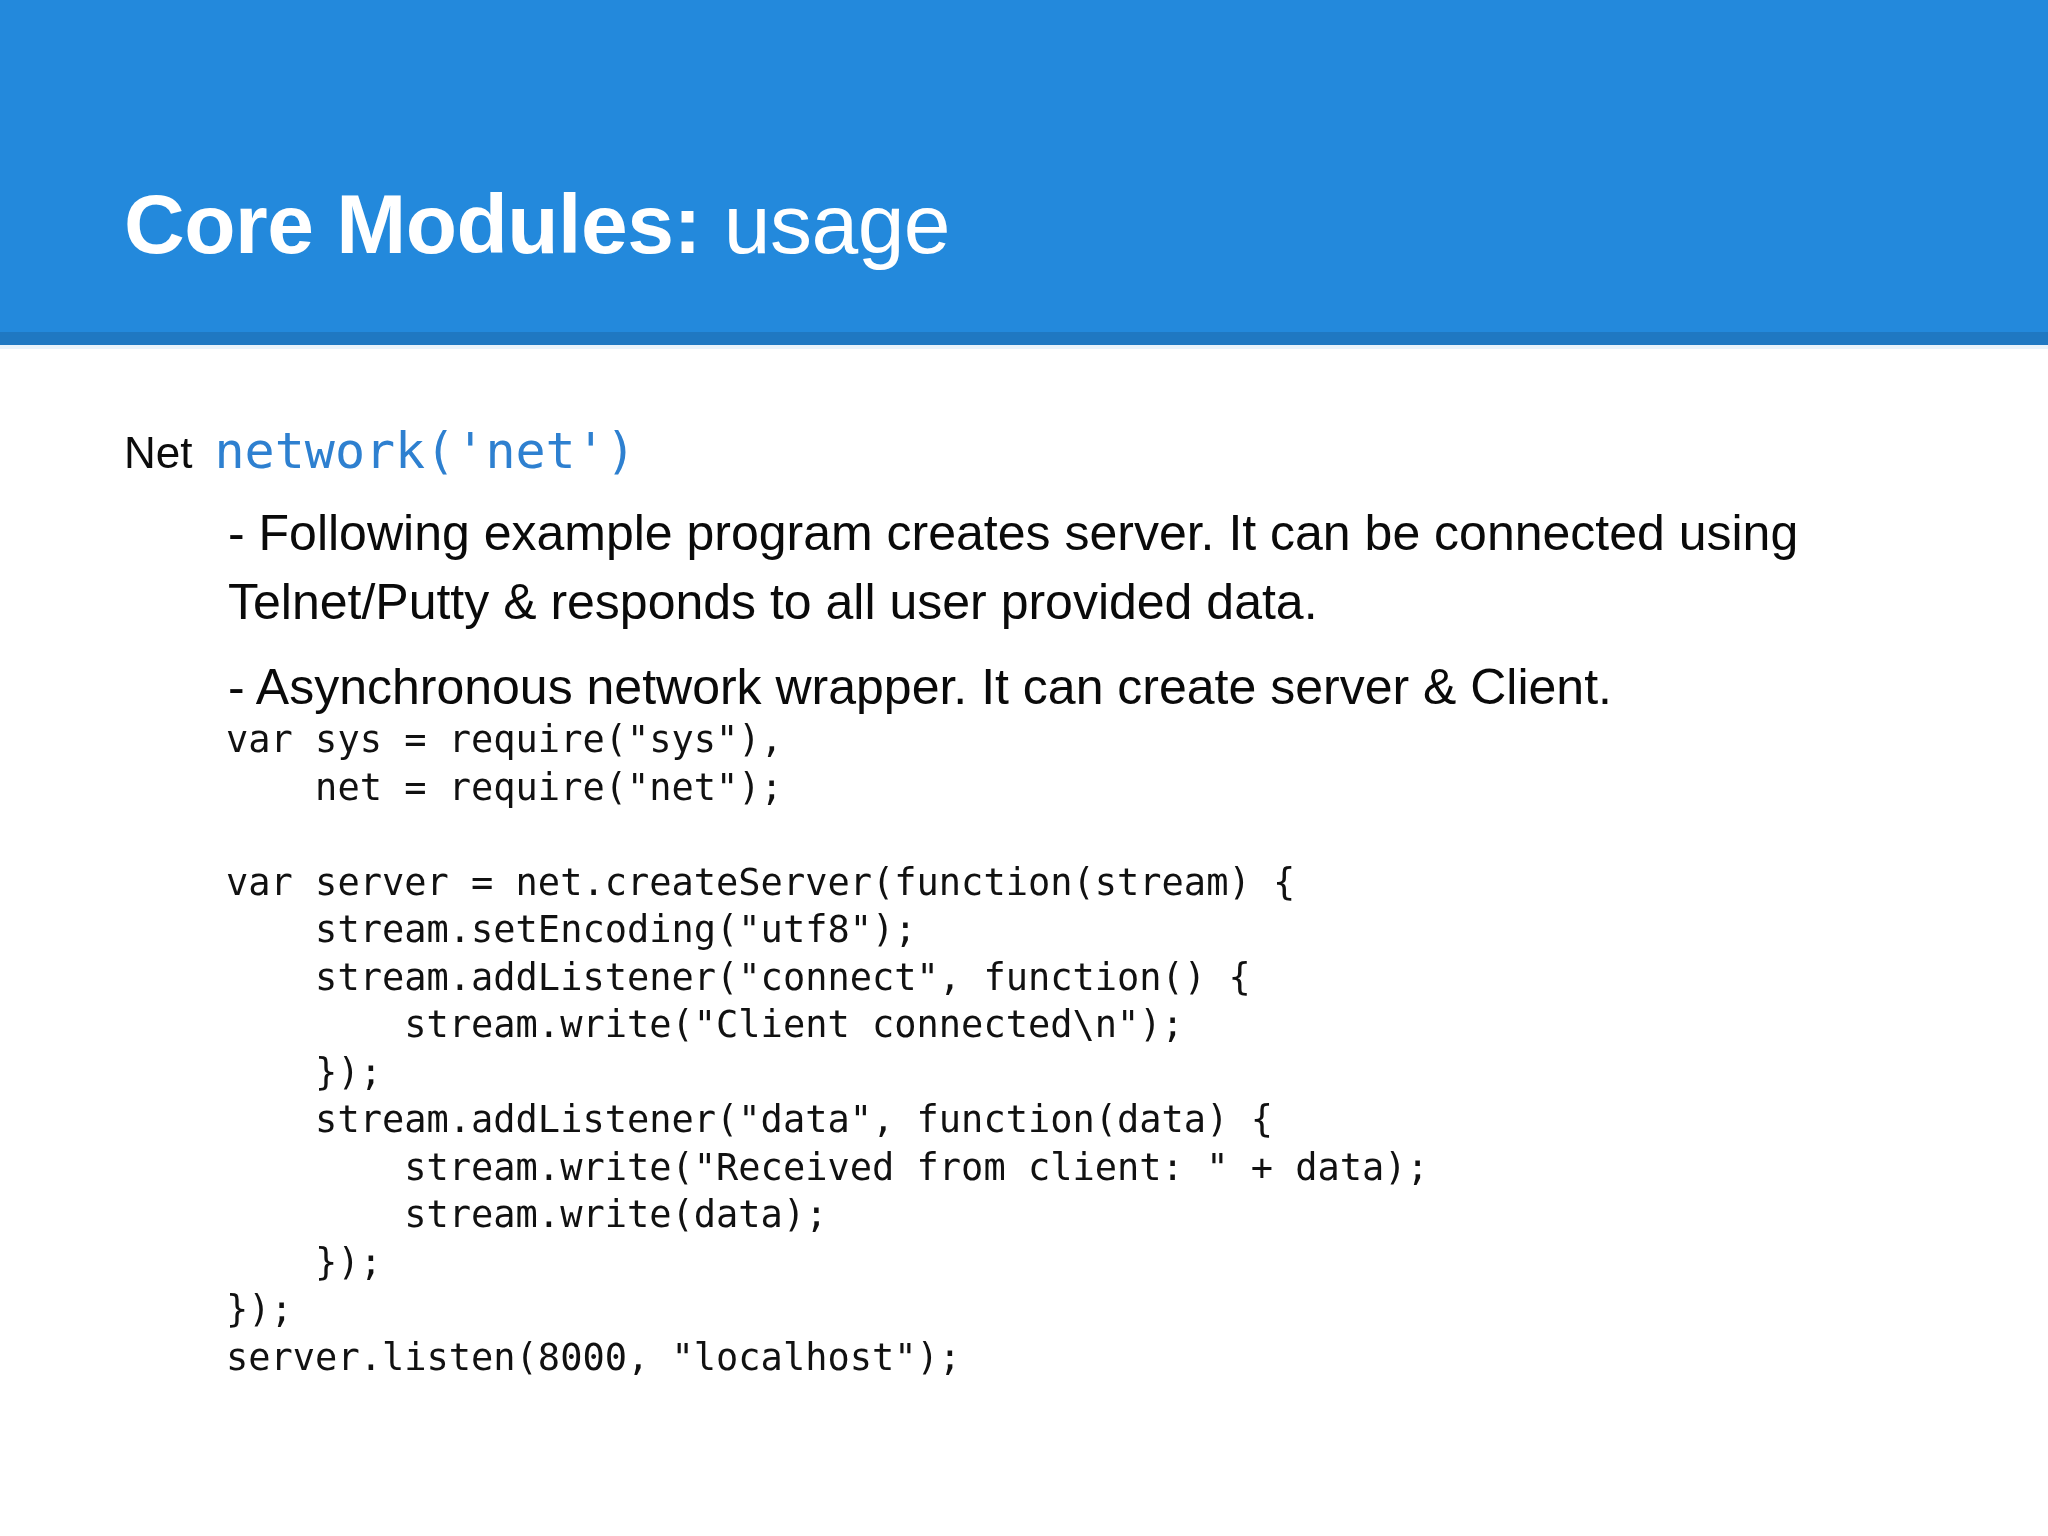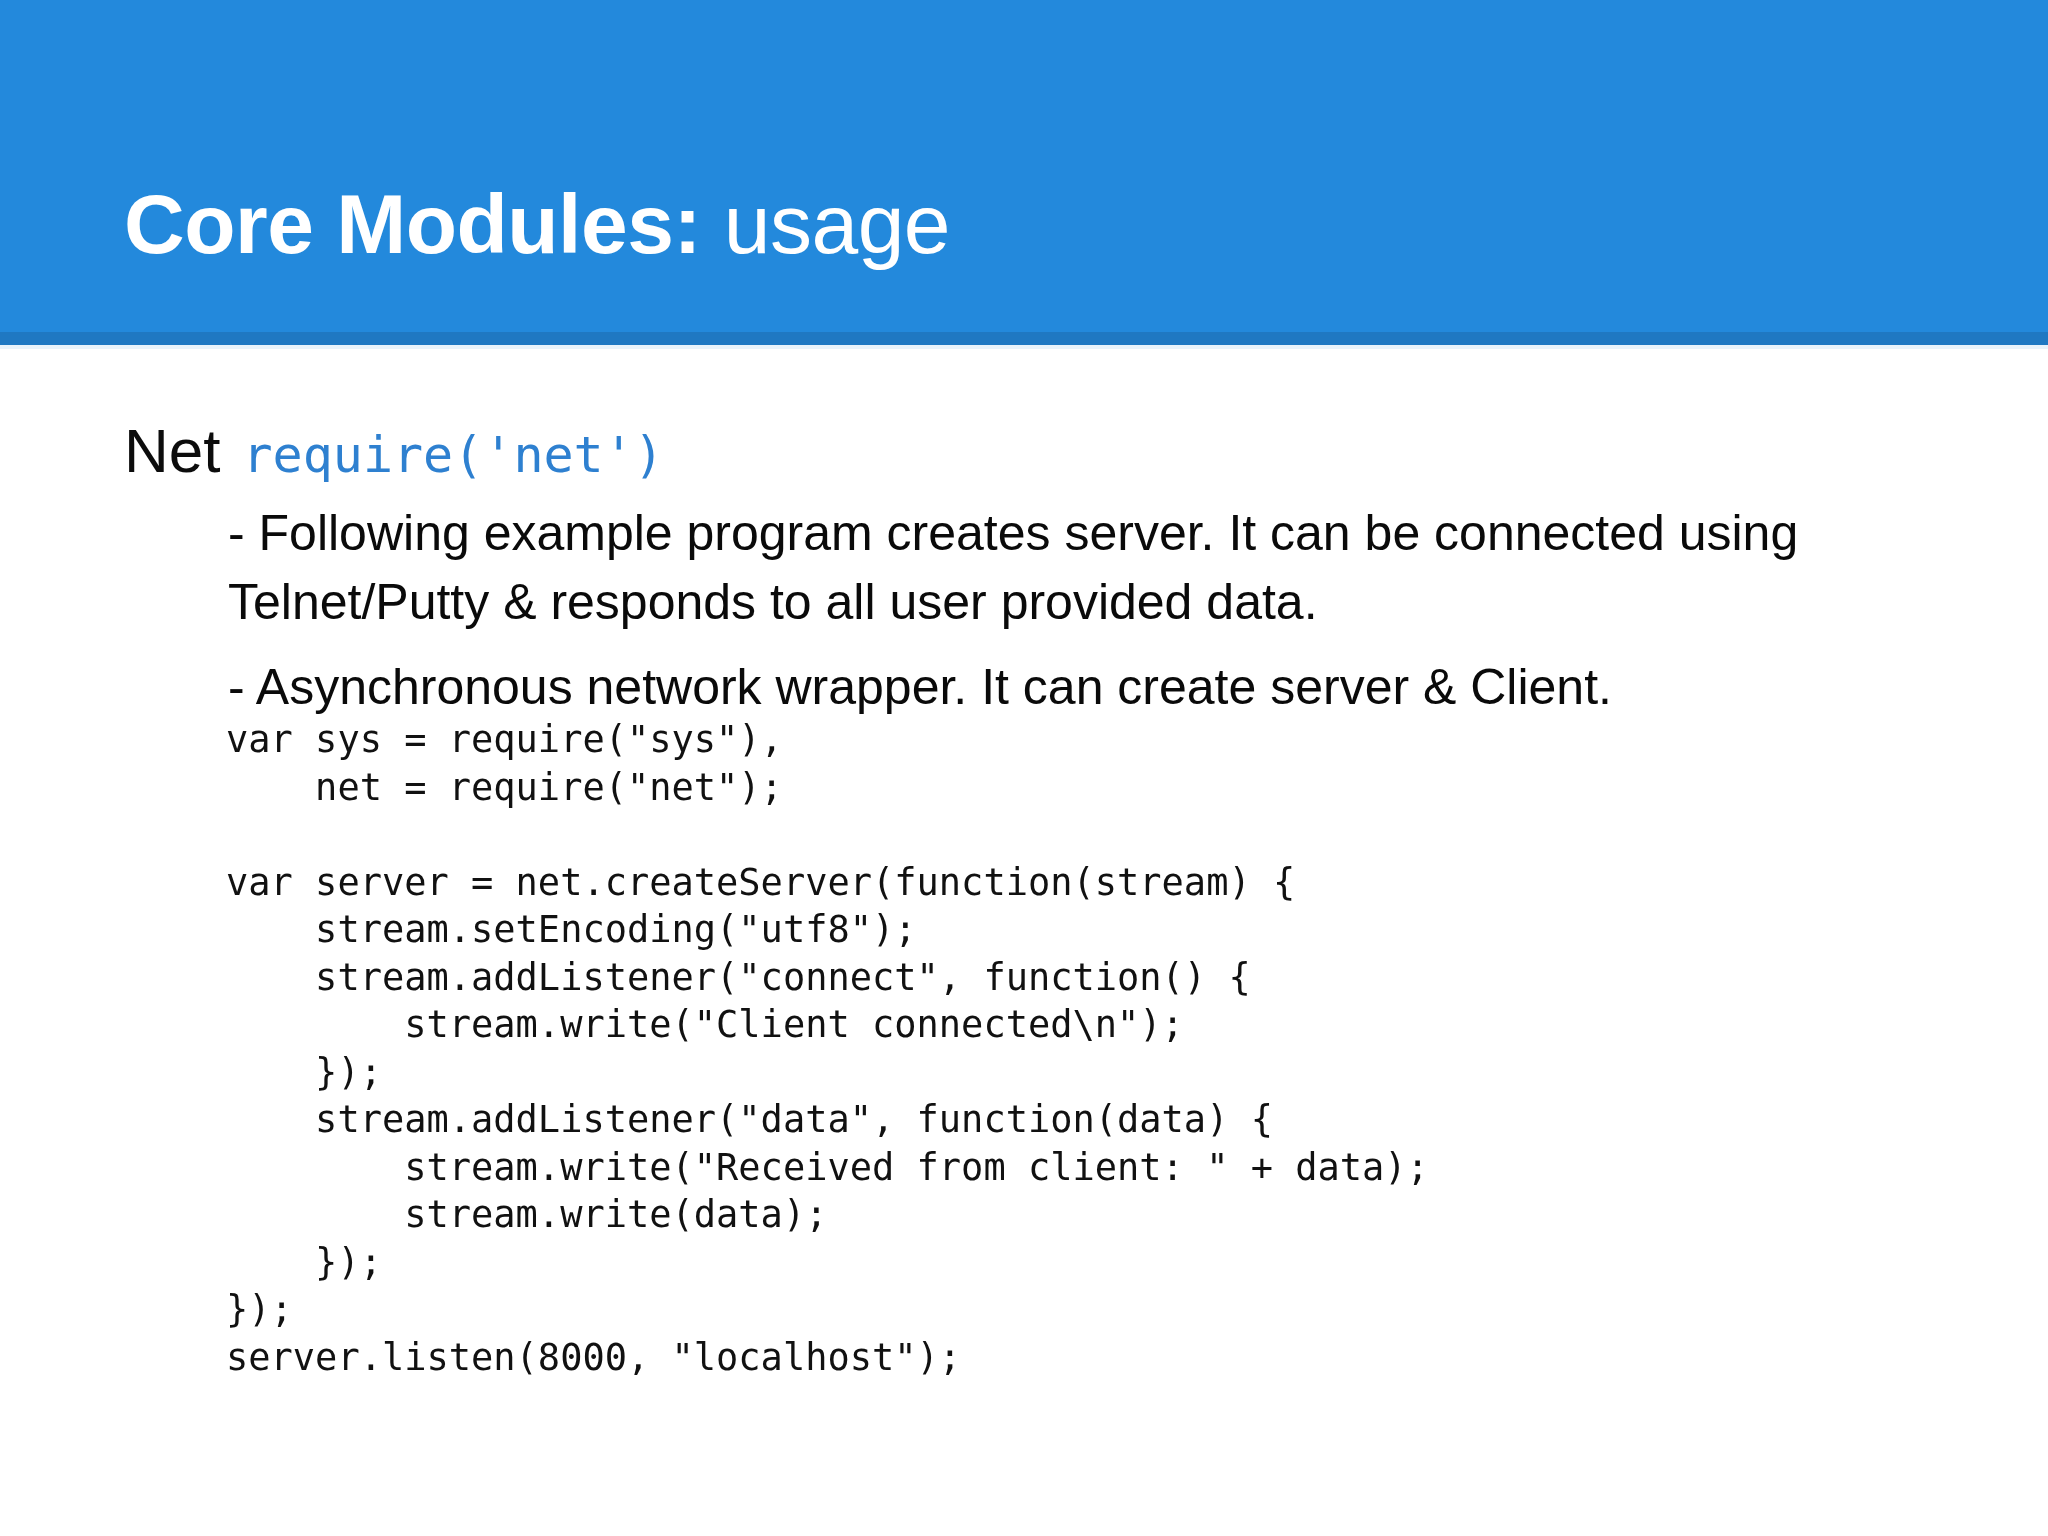--- a/index.html
+++ b/index.html
@@ -74,21 +74,21 @@
 
   .heading-row {
     position: absolute;
     left: 124px;
     top: 67px;
     white-space: nowrap;
     display: flex;
     align-items: baseline;
   }
   .heading-word {
-    font-size: 62px;
+    font-size: 44px;
     line-height: 70px;
     color: #0c0c0c;
     font-weight: normal;
     text-align: center;
   }
   .heading-code {
     font-family: "DejaVu Sans Mono", "Liberation Mono", monospace;
     font-size: 50px;
     line-height: 70px;
     color: #2e80d0;
@@ -130,21 +130,21 @@
   <div class="header"></div>
   <div class="header-underline"></div>
   <div class="header-underline-2"></div>
 
   <div class="title"><span class="strong">Core Modules:</span> <span class="light">usage</span></div>
 
   <div class="body">
 
     <div class="heading-row">
       <span class="heading-word">Net</span>
-      <span class="heading-code">require('net')</span>
+      <span class="heading-code">network('net')</span>
     </div>
 
     <div class="bullets">
       <div class="bullet">- Following example program creates server. It can be connected using Telnet/Putty &amp; responds to all user provided data.</div>
       <div class="bullet">- Asynchronous network wrapper. It can create server &amp; Client.</div>
     </div>
 
     <pre class="code">var sys = require("sys"),
     net = require("net");
 

